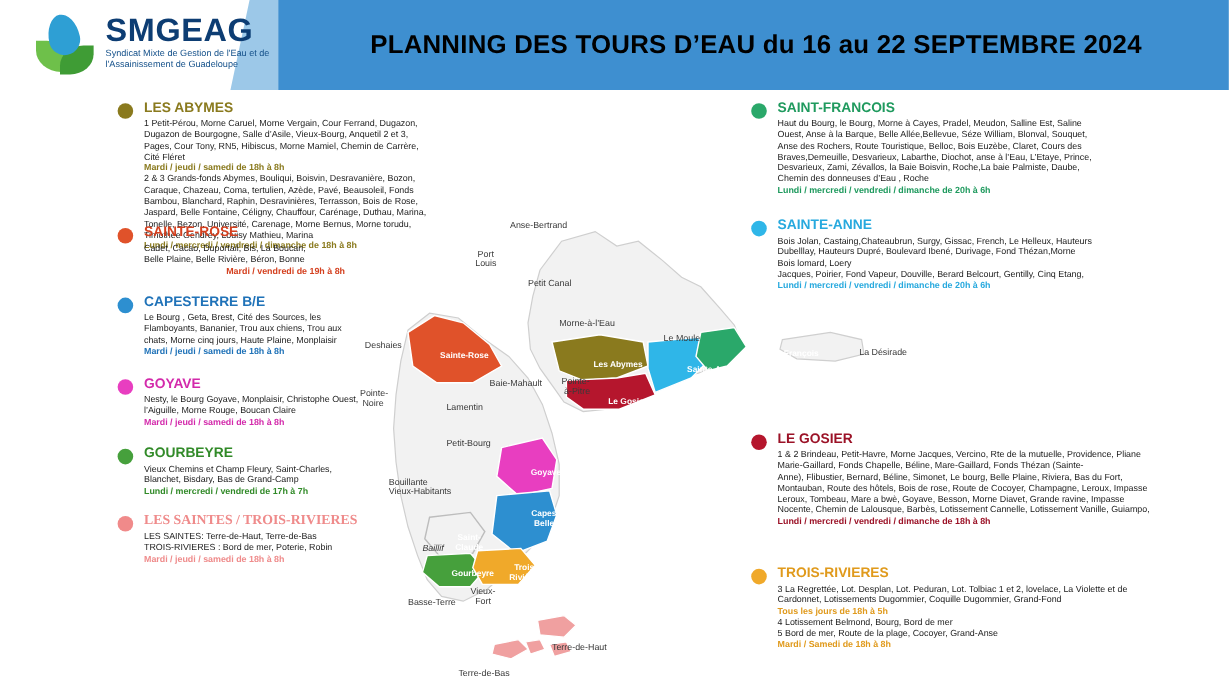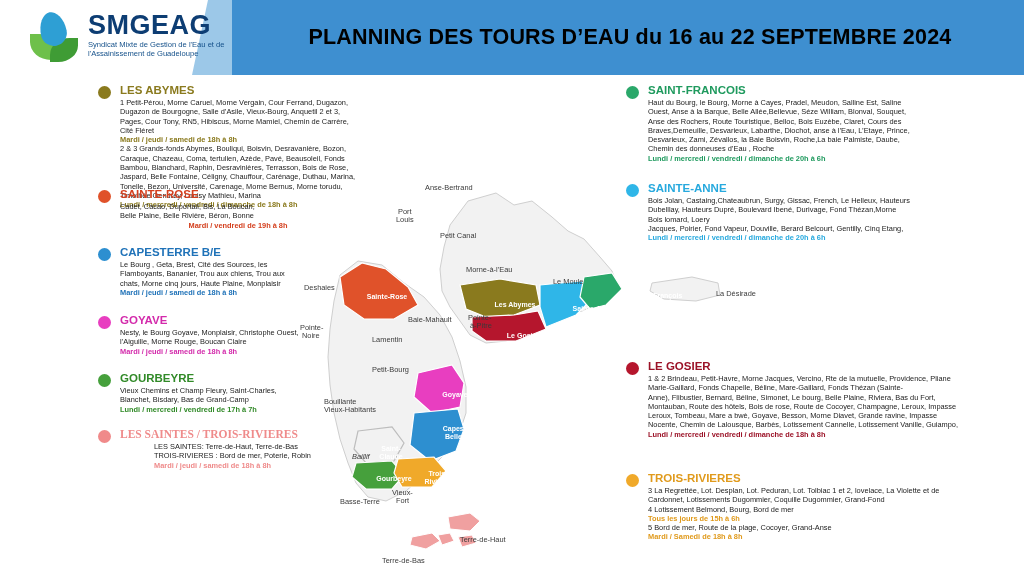--- a/index.html
+++ b/index.html
@@ -233,21 +233,21 @@
     <div class="zone-title" style="color: rgb(49, 138, 40);">GOURBEYRE</div>
     <div class="zone-body" style="width: 236px;">
       <div>Vieux Chemins et Champ Fleury,  Saint-Charles,</div>
       <div>Blanchet, Bisdary, Bas de Grand-Camp</div>
       <div class="days" style="color: rgb(49, 138, 40);">Lundi / mercredi / vendredi de 17h à 7h</div>
     </div>
   </div>
 <div class="zone" style="left: 98px; top: 428px; width: 260px;">
     <div class="bullet" style="background: rgb(240, 138, 138);"></div>
     <div class="zone-title" style="color: rgb(239, 139, 139); font-family: Liberation Serif, serif;">LES SAINTES / TROIS-RIVIERES</div>
-    <div class="zone-body" style="width: 236px; margin-left: 34px;">
+    <div class="zone-body" style="width: 236px;">
       <div>LES SAINTES: Terre-de-Haut, Terre-de-Bas</div>
       <div>TROIS-RIVIERES : Bord de mer, Poterie, Robin</div>
       <div class="days" style="color: rgb(239, 139, 139);">Mardi / jeudi / samedi de 18h à 8h</div>
     </div>
   </div>
 <div class="zone" style="left: 626px; top: 84px; width: 392px;">
     <div class="bullet" style="background: rgb(42, 168, 106);"></div>
     <div class="zone-title" style="color: rgb(31, 154, 94);">SAINT-FRANCOIS</div>
     <div class="zone-body" style="width: 368px;">
       <div>Haut du Bourg, le Bourg, Morne à Cayes, Pradel, Meudon, Salline Est, Saline</div>
@@ -282,18 +282,18 @@
       <div>Nocente, Chemin de Lalousque, Barbès, Lotissement Cannelle, Lotissement Vanille, Guiampo,</div>
       <div class="days" style="color: rgb(155, 18, 39);">Lundi / mercredi / vendredi / dimanche de 18h à 8h</div>
     </div>
   </div>
 <div class="zone" style="left: 626px; top: 472px; width: 392px;">
     <div class="bullet" style="background: rgb(240, 169, 42);"></div>
     <div class="zone-title" style="color: rgb(224, 154, 28);">TROIS-RIVIERES</div>
     <div class="zone-body" style="width: 368px;">
       <div>3 La Regrettée, Lot. Desplan, Lot. Peduran, Lot. Tolbiac 1 et 2, lovelace, La Violette et de</div>
       <div>Cardonnet, Lotissements Dugommier, Coquille Dugommier, Grand-Fond</div>
+      <div class="days" style="color: rgb(224, 154, 28);">Tous les jours de 18h à 5h</div>
       <div>4 Lotissement Belmond, Bourg, Bord de mer</div>
-      <div class="days" style="color: rgb(224, 154, 28);">Tous les jours de 15h à 6h</div>
       <div>5 Bord de mer, Route de la plage, Cocoyer, Grand-Anse</div>
       <div class="days" style="color: rgb(224, 154, 28);">Mardi / Samedi de 18h à 8h</div>
     </div>
   </div>
 
 </body></html>

